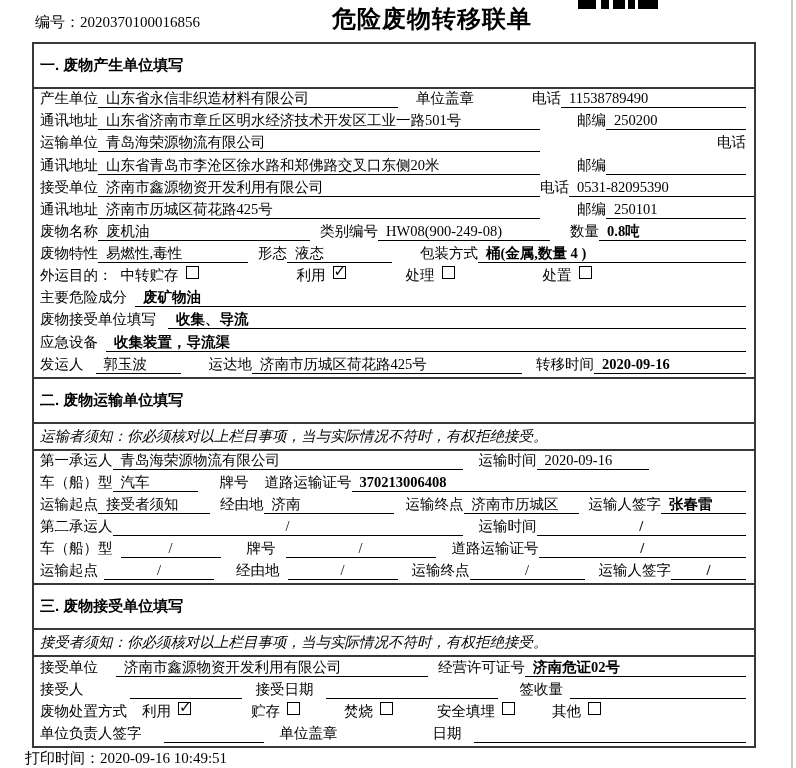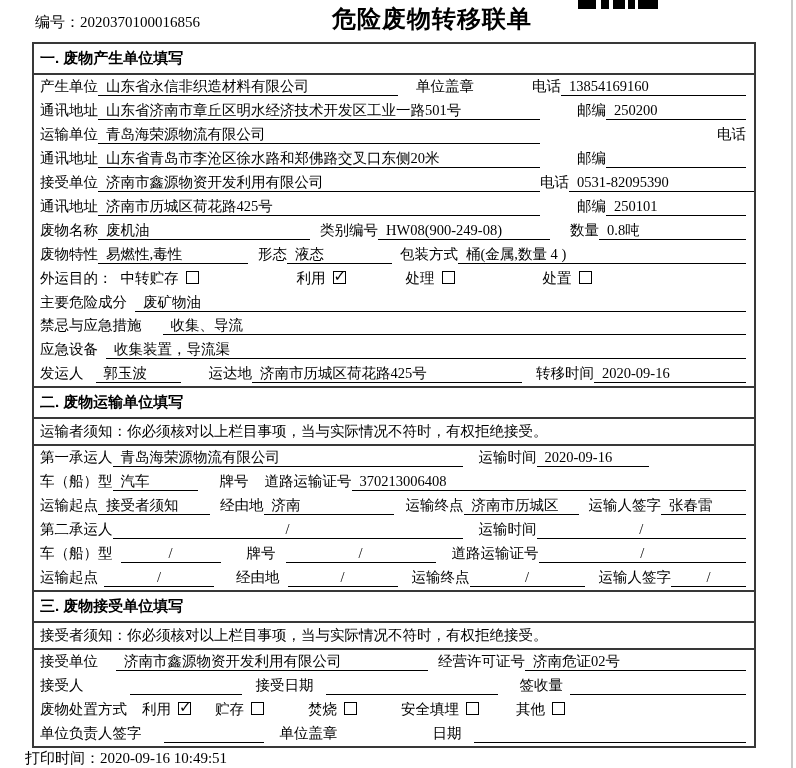--- a/index.html
+++ b/index.html
@@ -13,36 +13,36 @@
 
   .qr { position:absolute; left:578px; top:0; height:9px; display:flex; }
   .qr i { display:block; height:9px; }
   .qr .b { background:#000; }
 
   .edge-strip { position:absolute; left:791px; top:0; width:2px; height:768px; background:#c9c9c9; }
 
   .form-box { position:absolute; left:32px; top:42px; width:724px; height:706px;
               border:2px solid #383838; display:flex; flex-direction:column; }
 
-  .sec-title { flex:0 0 22px; display:flex; align-items:center; padding:5px 6px;
+  .sec-title { flex:0 0 22px; display:flex; align-items:center; padding:12px 6px;
                font-family:"Liberation Sans","DejaVu Sans",sans-serif; font-weight:bold; font-size:15px;
                border-bottom:2px solid #383838; }
   .sec-title.mid { border-top:2px solid #383838; flex-basis:26px; }
   .notice { flex:0 0 27px; display:flex; align-items:center; padding:0 6px;
-            border-bottom:2px solid #383838; font-size:14.5px; }
+            border-bottom:2px solid #383838; font-size:14.5px;font-style:italic; }
 
   .row { flex:1 1 auto; display:flex; align-items:flex-end; padding:0 8px 3px 6px; min-height:0; }
   .lbl { white-space:nowrap; flex:0 0 auto; }
   .u { border-bottom:1px solid #000; white-space:nowrap; padding-left:8px; height:19px; line-height:19px;
        overflow:hidden; flex:0 0 auto; }
-  .u.grow { flex:1 1 auto; }
+  .u.grow { flex:1 1 auto;font-weight:bold; }
   .u.slash { text-align:center; padding-left:0; }
   .sp { flex:1 1 auto; }
 
-  .opt { white-space:nowrap; display:flex; align-items:center; }
+  .opt { white-space:nowrap; display:flex; align-items:flex-start; }
   .checkbox { position:relative; display:inline-block; width:13px; height:13px;
               border:1px solid #000; margin-left:7px; margin-bottom:1px; flex:0 0 auto; }
   .checkbox.checked::after { content:"✓"; position:absolute; left:0px; top:-5px;
               font-size:15px; font-weight:bold; font-family:"DejaVu Sans",sans-serif; }
 
   .print-time { position:absolute; left:25px; top:749px; font-size:15px; white-space:nowrap; }
 </style>
 </head>
 <body>
 
@@ -68,21 +68,21 @@
   <div class="form-box">
 
     <div class="sec-title">一. 废物产生单位填写</div>
 
     <div class="row">
       <span class="lbl">产生单位</span>
       <span class="u" style="width:300px">山东省永信非织造材料有限公司</span>
       <span class="lbl" style="margin-left:18px">单位盖章</span>
       <span class="sp"></span>
       <span class="lbl">电话</span>
-      <span class="u" style="width:185px">13854169160</span>
+      <span class="u" style="width:185px">11538789490</span>
     </div>
 
     <div class="row">
       <span class="lbl">通讯地址</span>
       <span class="u" style="width:442px">山东省济南市章丘区明水经济技术开发区工业一路501号</span>
       <span class="sp"></span>
       <span class="lbl">邮编</span>
       <span class="u" style="width:140px">250200</span>
     </div>
 
@@ -124,21 +124,21 @@
       <span class="u" style="width:172px">HW08(900-249-08)</span>
       <span class="lbl" style="margin-left:20px">数量</span>
       <span class="u grow">0.8吨</span>
     </div>
 
     <div class="row">
       <span class="lbl">废物特性</span>
       <span class="u" style="width:150px">易燃性,毒性</span>
       <span class="lbl" style="margin-left:10px">形态</span>
       <span class="u" style="width:105px">液态</span>
-      <span class="lbl" style="margin-left:8px">包装方式</span>
+      <span class="lbl" style="margin-left:28px">包装方式</span>
       <span class="u grow">桶(金属,数量 4 )</span>
     </div>
 
     <div class="row">
       <span class="lbl">外运目的：</span>
       <span class="opt" style="margin-left:8px">
           <span>中转贮存</span>
           <span class="checkbox"></span>
         </span>
       <span class="opt" style="margin-left:98px">
@@ -154,22 +154,22 @@
           <span class="checkbox"></span>
         </span>
     </div>
 
     <div class="row">
       <span class="lbl">主要危险成分</span>
       <span class="u grow" style="margin-left:8px">废矿物油</span>
     </div>
 
     <div class="row">
-      <span class="lbl">禁忌与应急措施</span>
-      <span class="u grow" style="margin-left:21px">收集、导流</span>
+      <span class="lbl">废物接受单位填写</span>
+      <span class="u grow" style="margin-left:12px">收集、导流</span>
     </div>
 
     <div class="row">
       <span class="lbl">应急设备</span>
       <span class="u grow" style="margin-left:8px">收集装置，导流渠</span>
     </div>
 
     <div class="row">
       <span class="lbl">发运人</span>
       <span class="u" style="width:85px;margin-left:12px">郭玉波</span>
@@ -253,21 +253,21 @@
       <span class="lbl" style="margin-left:22px">签收量</span>
       <span class="u grow" style="margin-left:7px"></span>
     </div>
 
     <div class="row">
       <span class="lbl">废物处置方式</span>
       <span class="opt" style="margin-left:15px">
           <span>利用</span>
           <span class="checkbox checked"></span>
         </span>
-      <span class="opt" style="margin-left:24px">
+      <span class="opt" style="margin-left:60px">
           <span>贮存</span>
           <span class="checkbox"></span>
         </span>
       <span class="opt" style="margin-left:44px">
           <span>焚烧</span>
           <span class="checkbox"></span>
         </span>
       <span class="opt" style="margin-left:44px">
           <span>安全填埋</span>
           <span class="checkbox"></span>

